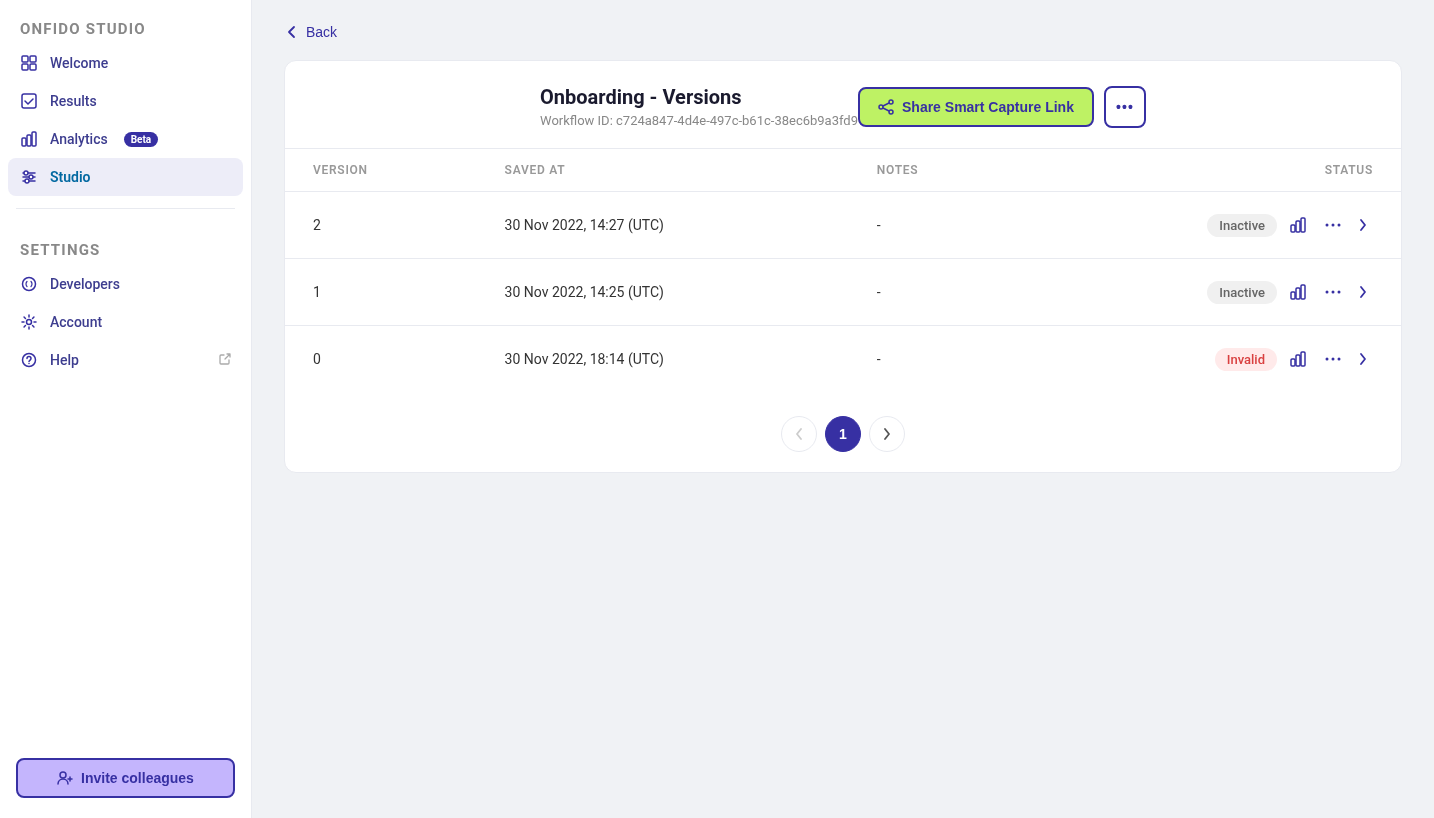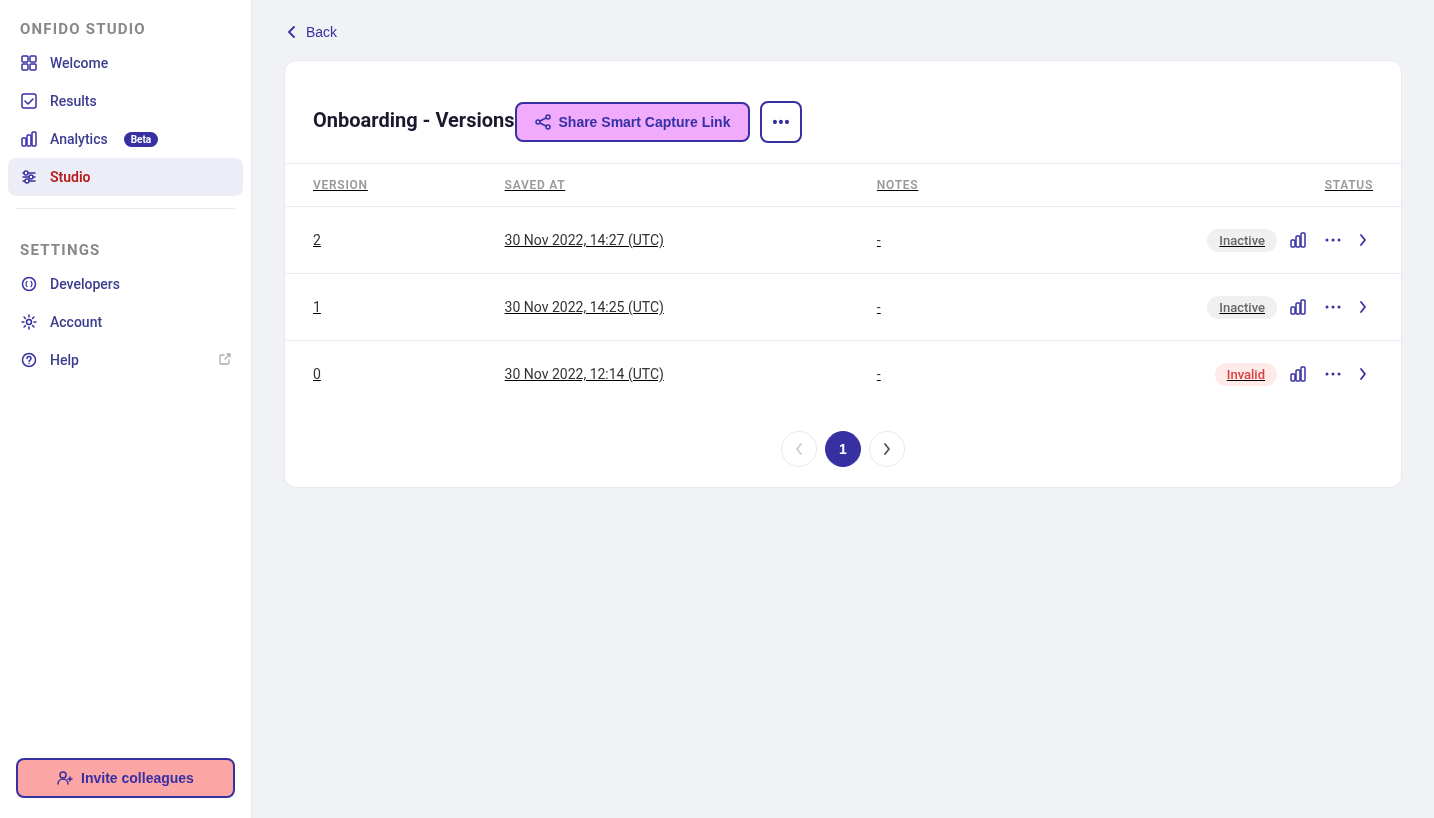--- a/index.html
+++ b/index.html
@@ -81,21 +81,21 @@
       border-radius: 8px;
       cursor: pointer;
       color: #3d3d8f;
       font-size: 14px;
       font-weight: 500;
       text-decoration: none;
       position: relative;
     }
     .nav-item.active {
       background: #ededf8;
-      color: #b91c1c;
+      color: #0369a1;
       font-weight: 600;
     }
     .nav-item .badge {
       background: #3730a3;
       color: #fff;
       font-size: 10px;
       font-weight: 700;
       padding: 2px 7px;
       border-radius: 12px;
       margin-left: 4px;
@@ -123,21 +123,21 @@
     .invite-btn-wrap {
       padding: 12px 16px 20px 16px;
       margin-top: auto;
     }
     .invite-btn {
       width: 100%;
       display: flex;
       align-items: center;
       justify-content: center;
       gap: 8px;
-      background: #fca5a5;
+      background: #c4b5fd;
       border: 2px solid #3730a3;
       color: #3730a3;
       font-size: 14px;
       font-weight: 600;
       padding: 10px 0;
       border-radius: 8px;
       cursor: pointer;
     }
 
     
@@ -172,22 +172,22 @@
     .versions-card {
       background: #fff;
       border-radius: 12px;
       border: 1px solid #e8eaf0;
       overflow: hidden;
     }
 
     .card-header {
       display: flex;
       align-items: center;
-      justify-content: flex-start;
-      padding: 40px 28px 20px 28px;
+      justify-content: center;
+      padding: 24px 28px 20px 28px;
       border-bottom: 1px solid #e8eaf0;
     }
     .card-title-block {}
     .card-title {
       font-size: 20px;
       font-weight: 700;
       color: #1a1a2e;
       margin-bottom: 4px;
     }
     .card-subtitle {
@@ -197,21 +197,21 @@
 
     .card-actions {
       display: flex;
       align-items: center;
       gap: 10px;
     }
     .share-btn {
       display: flex;
       align-items: center;
       gap: 8px;
-      background: #f0abfc;
+      background: #bef264;
       border: 2px solid #3730a3;
       color: #3730a3;
       font-size: 14px;
       font-weight: 600;
       padding: 10px 18px;
       border-radius: 8px;
       cursor: pointer;
     }
     .more-btn {
       background: #fff;
@@ -225,21 +225,20 @@
       cursor: pointer;
       display: flex;
       align-items: center;
       justify-content: center;
     }
 
     
     .versions-table {
       width: 100%;
       border-collapse: collapse;
-      text-decoration: underline;
     }
     .versions-table th {
       font-size: 12px;
       font-weight: 600;
       color: #999;
       text-transform: uppercase;
       letter-spacing: 0.06em;
       padding: 14px 28px;
       text-align: left;
       border-bottom: 1px solid #e8eaf0;
@@ -448,20 +447,21 @@
       <svg width="16" height="16" viewBox="0 0 16 16" fill="none">
         <path d="M10 3L5 8l5 5" stroke="#3730a3" stroke-width="1.8" stroke-linecap="round" stroke-linejoin="round"></path>
       </svg>
       <span>Back</span>
     </button>
 
     <div class="versions-card">
       <div class="card-header">
         <div class="card-title-block">
           <div class="card-title">Onboarding - Versions</div>
+          <div class="card-subtitle">Workflow ID: c724a847-4d4e-497c-b61c-38ec6b9a3fd9</div>
         </div>
         <div class="card-actions">
           <button class="share-btn">
             <svg width="16" height="16" viewBox="0 0 16 16" fill="none">
               <circle cx="3" cy="8" r="2" stroke="#3730a3" stroke-width="1.5"></circle>
               <circle cx="13" cy="3" r="2" stroke="#3730a3" stroke-width="1.5"></circle>
               <circle cx="13" cy="13" r="2" stroke="#3730a3" stroke-width="1.5"></circle>
               <path d="M5 7l6-3M5 9l6 3" stroke="#3730a3" stroke-width="1.5" stroke-linecap="round"></path>
             </svg>
             <span>Share Smart Capture Link</span>
@@ -535,21 +535,21 @@
           <button class="action-icon-btn action-chevron" title="Open">
             <svg width="8" height="14" viewBox="0 0 8 14" fill="none">
               <path d="M2 2l4 5-4 5" stroke="#3730a3" stroke-width="1.8" stroke-linecap="round" stroke-linejoin="round"></path>
             </svg>
           </button>
         </div>
       </td>
     </tr>
             <tr>
       <td>0</td>
-      <td>30 Nov 2022, 12:14 (UTC)</td>
+      <td>30 Nov 2022, 18:14 (UTC)</td>
       <td>-</td>
       <td>
         <div class="row-actions">
           <span class="status-badge status-invalid">Invalid</span>
           <button class="action-icon-btn" title="Analytics">
             <svg width="18" height="18" viewBox="0 0 18 18" fill="none">
               <rect x="2" y="9" width="4" height="7" rx="1" stroke="#3730a3" stroke-width="1.5"></rect>
               <rect x="7" y="5" width="4" height="11" rx="1" stroke="#3730a3" stroke-width="1.5"></rect>
               <rect x="12" y="2" width="4" height="14" rx="1" stroke="#3730a3" stroke-width="1.5"></rect>
             </svg>

